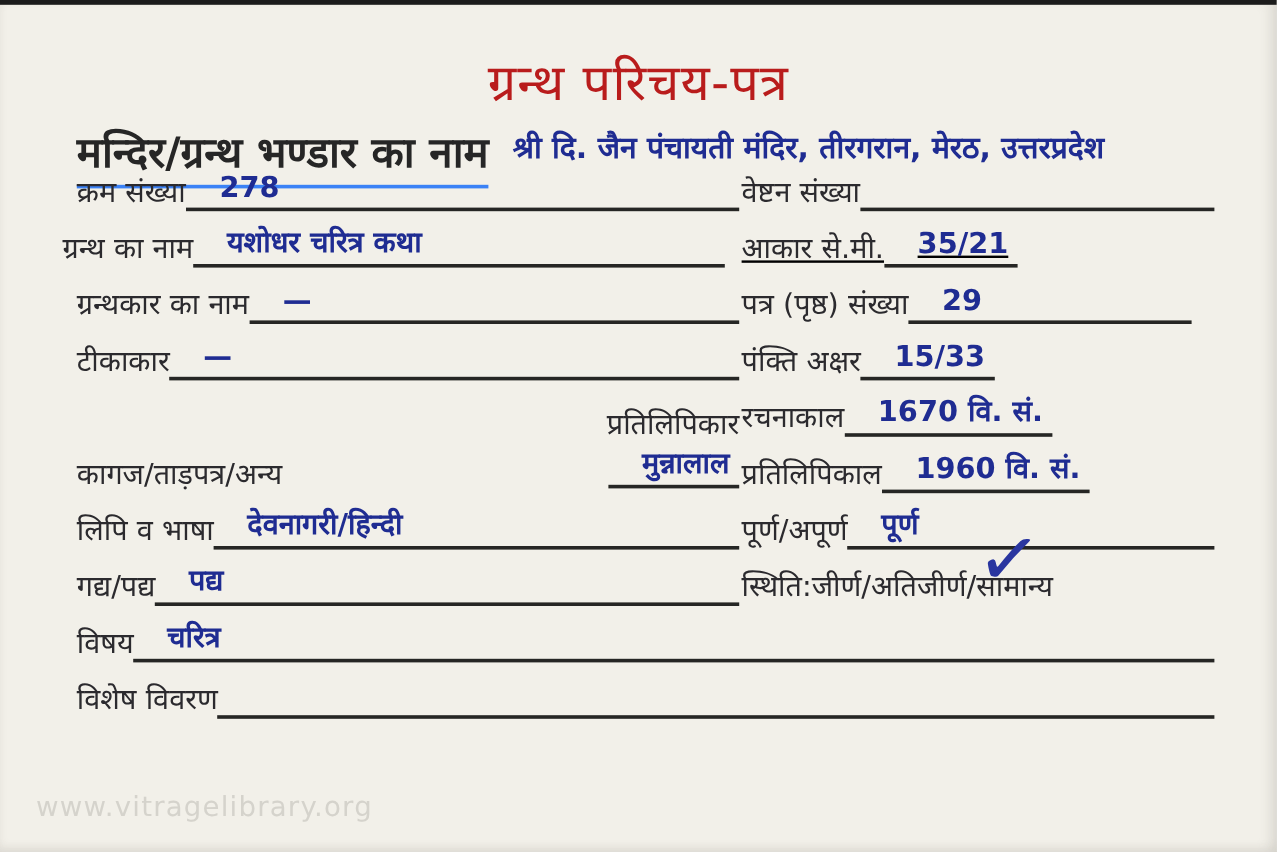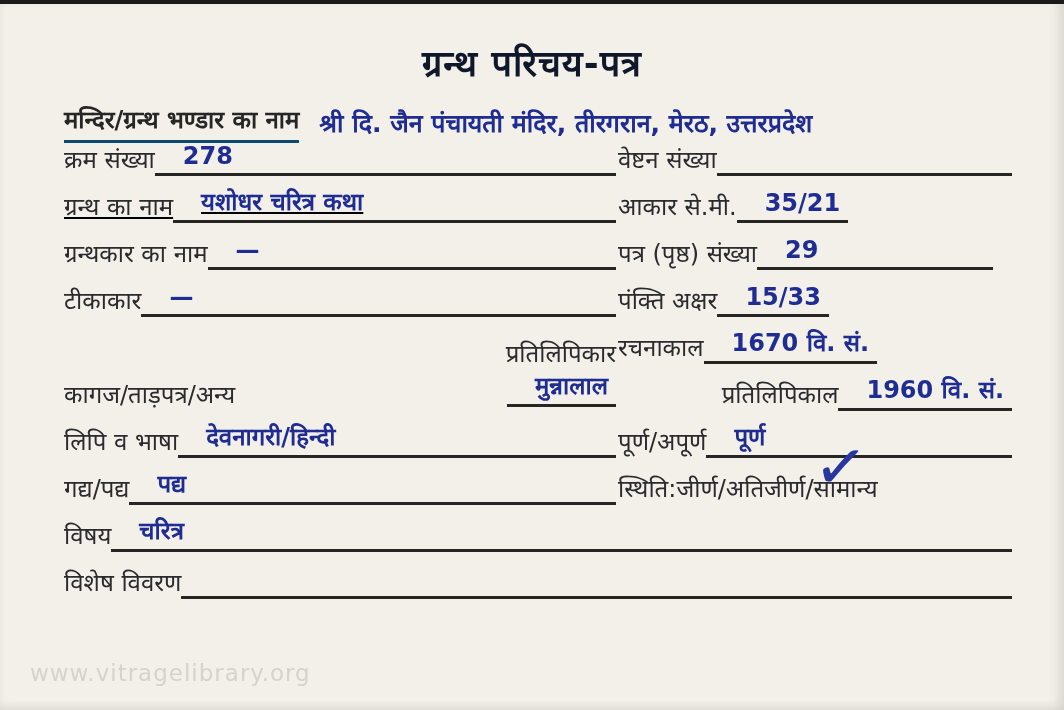--- a/index.html
+++ b/index.html
@@ -11,30 +11,30 @@
     font-family:"DejaVu Sans","Liberation Sans",sans-serif;
     box-shadow:inset -6px 0 10px rgba(60,58,50,0.10), inset 0 -4px 8px rgba(60,58,50,0.06);
   }
   .top-edge {
     position:absolute; top:0; left:0; right:0; height:4px;
     background:#1b1b1b;
   }
   .title {
     position:absolute; top:38px; left:0; right:0;
     text-align:center;
-    font-size:36px; font-weight:bold; color:#0f172a;
+    font-size:42px; font-weight:normal; color:#b91c1c;
     letter-spacing:1px;
   }
   .header-row {
     position:absolute; top:102px; left:64px; right:20px;
     display:flex; align-items:flex-start; gap:20px; white-space:nowrap;
   }
   .h-label {
-    font-size:24px; font-weight:bold; color:#262626;
-    border-bottom:3px solid #0c4a6e; padding-bottom:5px;
+    font-size:35px; font-weight:bold; color:#262626;
+    border-bottom:3px solid #3b82f6; padding-bottom:5px;
   }
   .h-value { font-size:25px; font-weight:bold; padding-top:3px; }
   .ink { color:#1f2c92; }
 
   .row {
     position:absolute; height:44px;
     display:flex; align-items:flex-end; white-space:nowrap;
   }
   .lbl {
     font-size:24px; color:#2b2a2e; padding-bottom:1px;
@@ -73,21 +73,21 @@
     <span class="h-label">मन्दिर/ग्रन्थ भण्डार का नाम</span>
     <span class="h-value ink">श्री दि. जैन पंचायती मंदिर, तीरगरान, मेरठ, उत्तरप्रदेश</span>
   </div>
 
   <div class="row" style="top:132px; left:64px; width:552px;">
     <span class="lbl">क्रम संख्या</span>
     <span class="fill">
         <span class="val">278</span>
       </span>
   </div>
-  <div class="row" style="top:179px; left:64px; width:552px;text-decoration:underline;">
+  <div class="row" style="top:179px; left:52px; width:552px;">
     <span class="lbl">ग्रन्थ का नाम</span>
     <span class="fill">
         <span class="val">यशोधर चरित्र कथा</span>
       </span>
   </div>
   <div class="row" style="top:226px; left:64px; width:552px;">
     <span class="lbl">ग्रन्थकार का नाम</span>
     <span class="fill">
         <span class="val">—</span>
       </span>
@@ -131,21 +131,21 @@
         <span class="val"></span>
       </span>
   </div>
 
   <div class="row" style="top:132px; left:618px; width:394px;">
     <span class="lbl">वेष्टन संख्या</span>
     <span class="fill">
         <span class="val"></span>
       </span>
   </div>
-  <div class="row" style="top:179px; left:618px; width:394px;">
+  <div class="row" style="top:179px; left:618px; width:394px;text-decoration:underline;">
     <span class="lbl">आकार से.मी.</span>
     <span class="fill no-tail">
         <span class="val">35/21</span>
       </span>
   </div>
   <div class="row" style="top:226px; left:618px; width:394px;">
     <span class="lbl">पत्र (पृष्ठ) संख्या</span>
     <span class="fill" style="max-width:200px;">
         <span class="val">29</span>
       </span>
@@ -155,21 +155,21 @@
     <span class="fill no-tail">
         <span class="val">15/33</span>
       </span>
   </div>
   <div class="row" style="top:320px; left:618px; width:394px;">
     <span class="lbl">रचनाकाल</span>
     <span class="fill no-tail">
         <span class="val">1670 वि. सं.</span>
       </span>
   </div>
-  <div class="row" style="top:367px; left:618px; width:394px;justify-content:flex-end;">
+  <div class="row" style="top:367px; left:618px; width:394px;">
     <span class="lbl">प्रतिलिपिकाल</span>
     <span class="fill no-tail">
         <span class="val">1960 वि. सं.</span>
       </span>
   </div>
   <div class="row" style="top:414px; left:618px; width:394px;">
     <span class="lbl">पूर्ण/अपूर्ण</span>
     <span class="fill">
         <span class="val">पूर्ण</span>
       </span>

